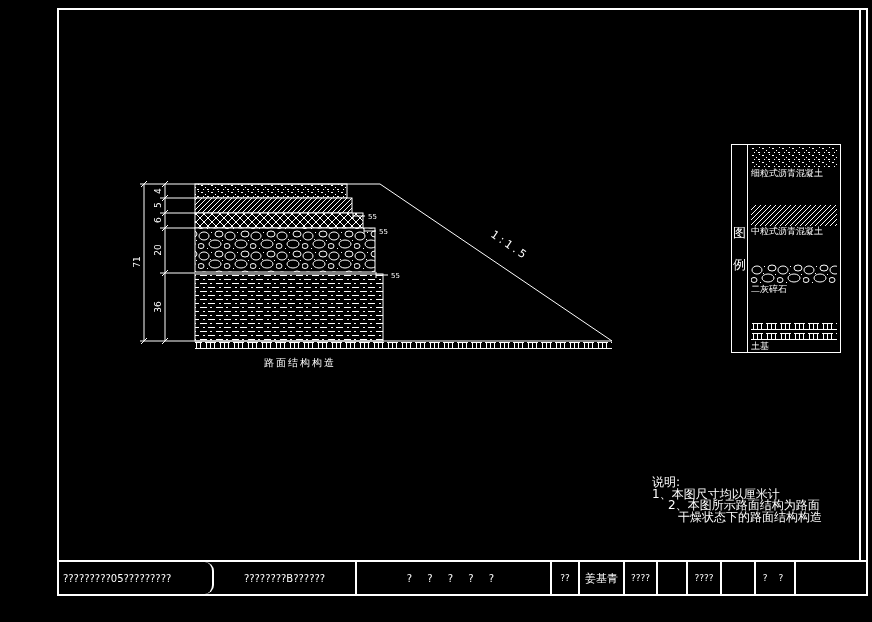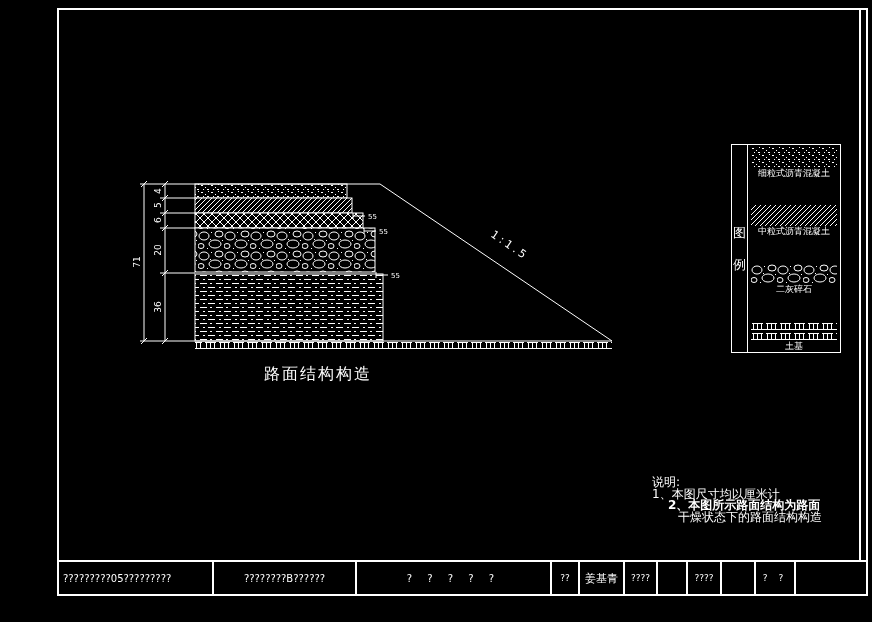--- a/index.html
+++ b/index.html
@@ -4,42 +4,42 @@
 <style>
   html,body{margin:0;padding:0;background:#000;width:872px;height:622px;overflow:hidden;
     font-family:"DejaVu Sans",sans-serif;color:#fff;}
   .abs{position:absolute;}
   
   #frame{left:57px;top:8px;width:807px;height:582px;border:2px solid #fff;}
   #frame-inner-right{left:859px;top:10px;width:2px;height:551px;background:#fff;}
   
   #xsec{left:120px;top:170px;}
   
-  #caption{left:264px;top:364px;font-size:16px;letter-spacing:2px;}
+  #caption{left:264px;top:356px;font-size:10px;letter-spacing:2px;}
   
   #legend{left:731px;top:144px;width:108px;height:207px;border:1px solid #fff;display:flex;}
   #legend-title-col{width:16px;border-right:1px solid #fff;display:flex;flex-direction:column;
     justify-content:center;align-items:center;gap:14px;font-size:13px;}
   #legend-items{flex:1;display:flex;flex-direction:column;justify-content:space-between;
     padding:2px 3px 1px 3px;}
-  .legend-item{display:flex;flex-direction:column;align-items:center;}
+  .legend-item{display:flex;flex-direction:column;}
   .legend-item svg{display:block;}
   .legend-label{font-size:9px;line-height:10px;white-space:nowrap;}
   
   #notes{left:652px;top:477px;font-size:12px;line-height:11.5px;white-space:nowrap;}
   #notes .n1{margin-left:0;}
-  #notes .n2{margin-left:16px;font-weight:bold;}
+  #notes .n2{margin-left:16px;}
   #notes .n3{margin-left:26px;}
   
   #titleblock{left:57px;top:560px;width:807px;height:32px;border:2px solid #fff;display:flex;
     background:#000;}
   .tb-cell{border-right:2px solid #fff;display:flex;align-items:center;justify-content:center;
     font-size:10px;white-space:nowrap;overflow:hidden;box-sizing:border-box;}
   .tb-cell:last-child{border-right:none;}
-  .tb-c1{flex:0 0 155px;justify-content:flex-start;padding-left:4px;}
+  .tb-c1{flex:0 0 155px;justify-content:flex-start;padding-left:4px;border-radius:9px;}
   .tb-c2{flex:0 0 143px;}
   .tb-c3{flex:0 0 195px;letter-spacing:6px;}
   .tb-c4{flex:0 0 28px;font-size:9px;}
   .tb-c5{flex:0 0 45px;font-weight:normal;font-size:11px;}
   .tb-c6{flex:0 0 33px;font-size:9px;}
   .tb-c7{flex:0 0 30px;}
   .tb-c8{flex:0 0 34px;font-size:9px;}
   .tb-c9{flex:0 0 34px;}
   .tb-c10{flex:0 0 40px;letter-spacing:4px;font-size:9px;}
   .tb-c11{flex:1;}

